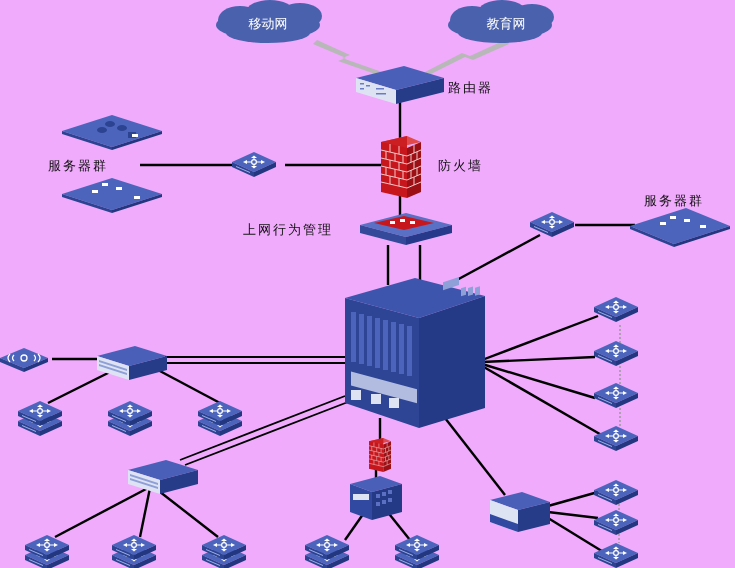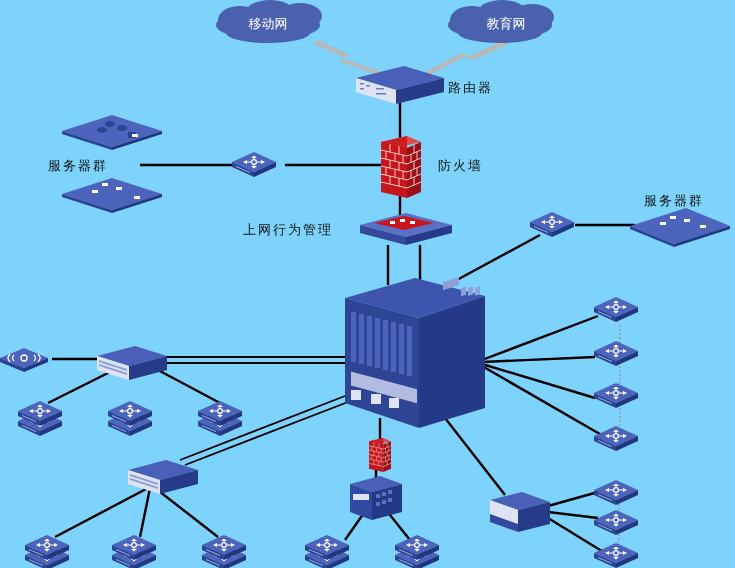--- a/index.html
+++ b/index.html
@@ -1,16 +1,16 @@
 <!DOCTYPE html>
 <html><head>
 <meta charset="utf-8">
 <style>
   html, body { margin: 0; padding: 0; background: #ffffff; }
-  #canvas { position: relative; width: 735px; height: 568px; overflow: hidden; background: #7dd3fc; font-family: "DejaVu Serif", "Liberation Serif", serif; }
+  #canvas { position: relative; width: 735px; height: 568px; overflow: hidden; background: #f0abfc; font-family: "DejaVu Serif", "Liberation Serif", serif; }
   svg { position: absolute; left: 0; top: 0; }
   .lbl { font-family: "DejaVu Serif", "Liberation Serif", serif; font-size: 13px; fill: #111; letter-spacing: 2px; }
   .cloudlbl { font-family: "DejaVu Serif", "Liberation Serif", serif; font-size: 13px; fill: #ffffff; }
 </style>
 </head>
 <body>
 
 <div id="canvas">
 <svg width="735" height="568" viewBox="0 0 735 568">
   <defs>

